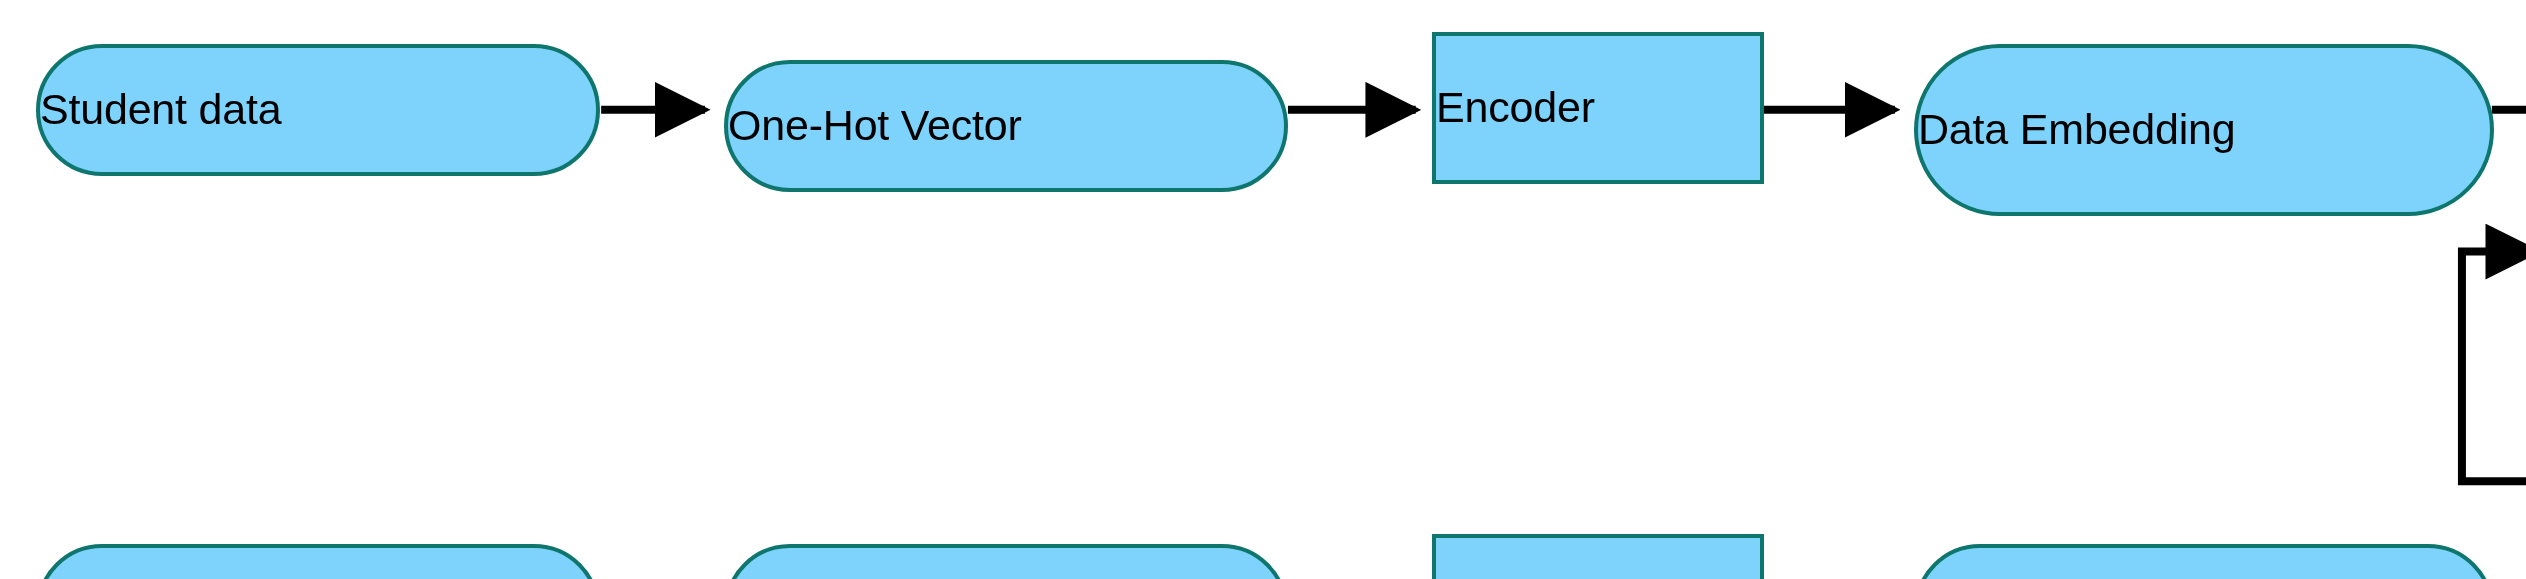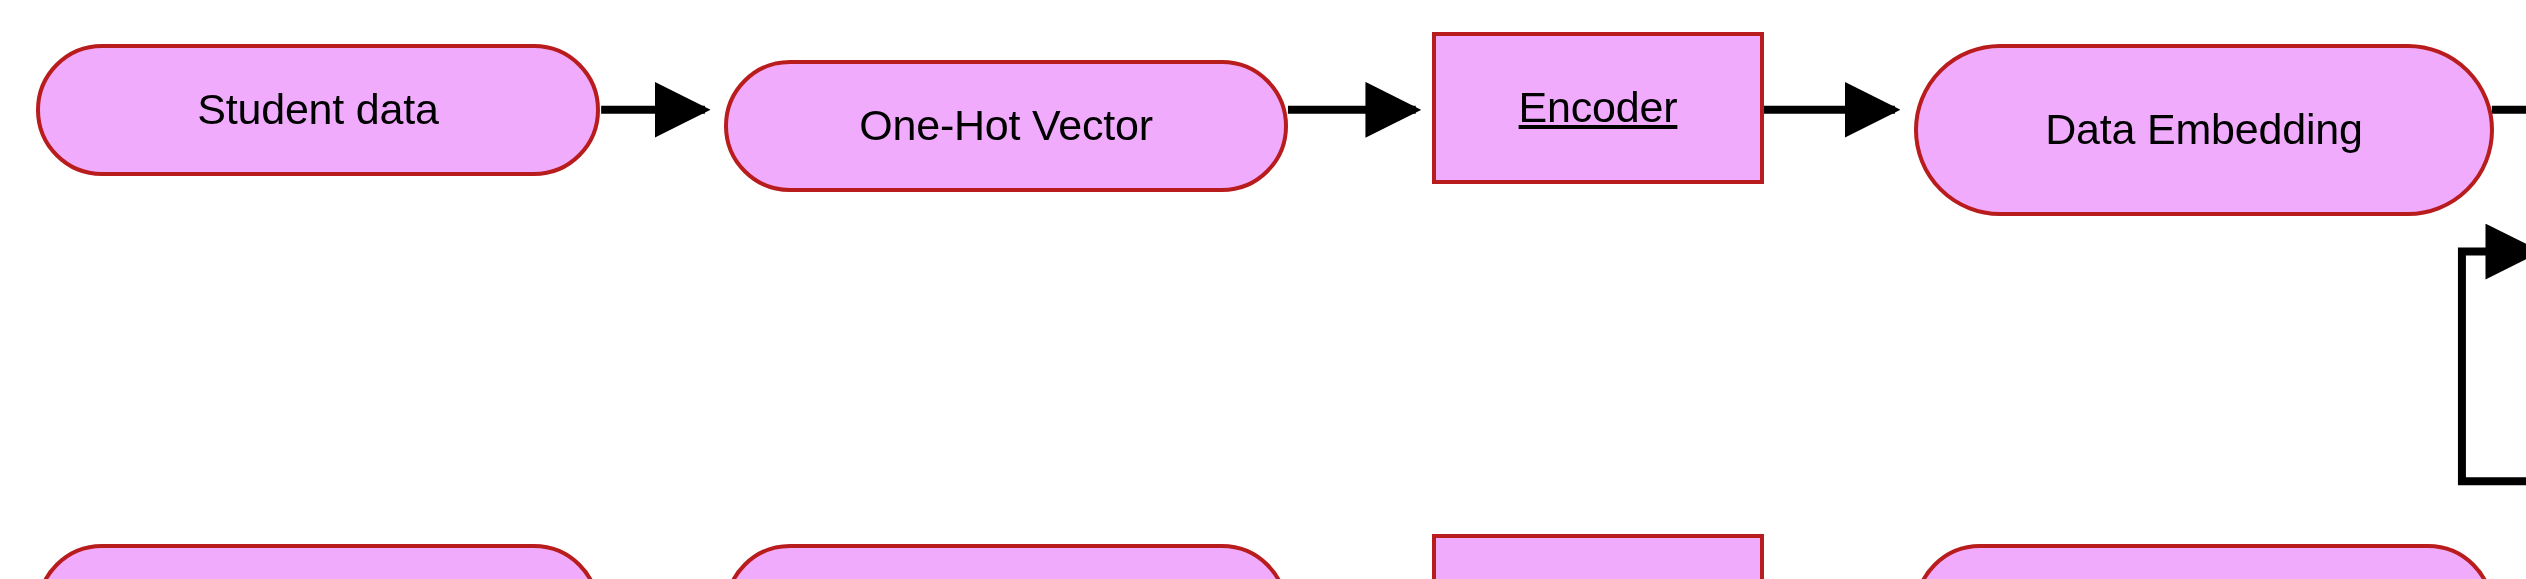--- a/index.html
+++ b/index.html
@@ -21,25 +21,25 @@
   #edge-layer {
     position: absolute;
     left: 0;
     top: 0;
     width: 2526px;
     height: 579px;
   }
   .node {
     position: absolute;
     box-sizing: border-box;
-    background: #f0abfc;
-    border: 4px solid #b91c1c;
+    background: #7dd3fc;
+    border: 4px solid #0f766e;
     display: flex;
     align-items: center;
-    justify-content: center;
+    justify-content: flex-start;
     color: #000000;
     z-index: 5;
   }
   .node.rounded {
     border-radius: 999px;
   }
   .node.rect {
     border-radius: 0;
   }
   .node-label {
@@ -85,21 +85,21 @@
   </svg>
 
   <div class="node rounded" style="left: 36px; top: 44px; width: 564px; height: 132px;">
     <span class="node-label">Student data</span>
   </div>
 
   <div class="node rounded" style="left: 724px; top: 60px; width: 564px; height: 132px;">
     <span class="node-label">One-Hot Vector</span>
   </div>
 
-  <div class="node rect" style="left: 1432px; top: 32px; width: 332px; height: 152px; text-decoration: underline;">
+  <div class="node rect" style="left: 1432px; top: 32px; width: 332px; height: 152px;">
     <span class="node-label">Encoder</span>
   </div>
 
   <div class="node rounded" style="left: 1914px; top: 44px; width: 580px; height: 172px;">
     <span class="node-label">Data Embedding</span>
   </div>
 
   <div class="node rounded" style="left: 36px; top: 544px; width: 564px; height: 132px;">
     
   </div>

